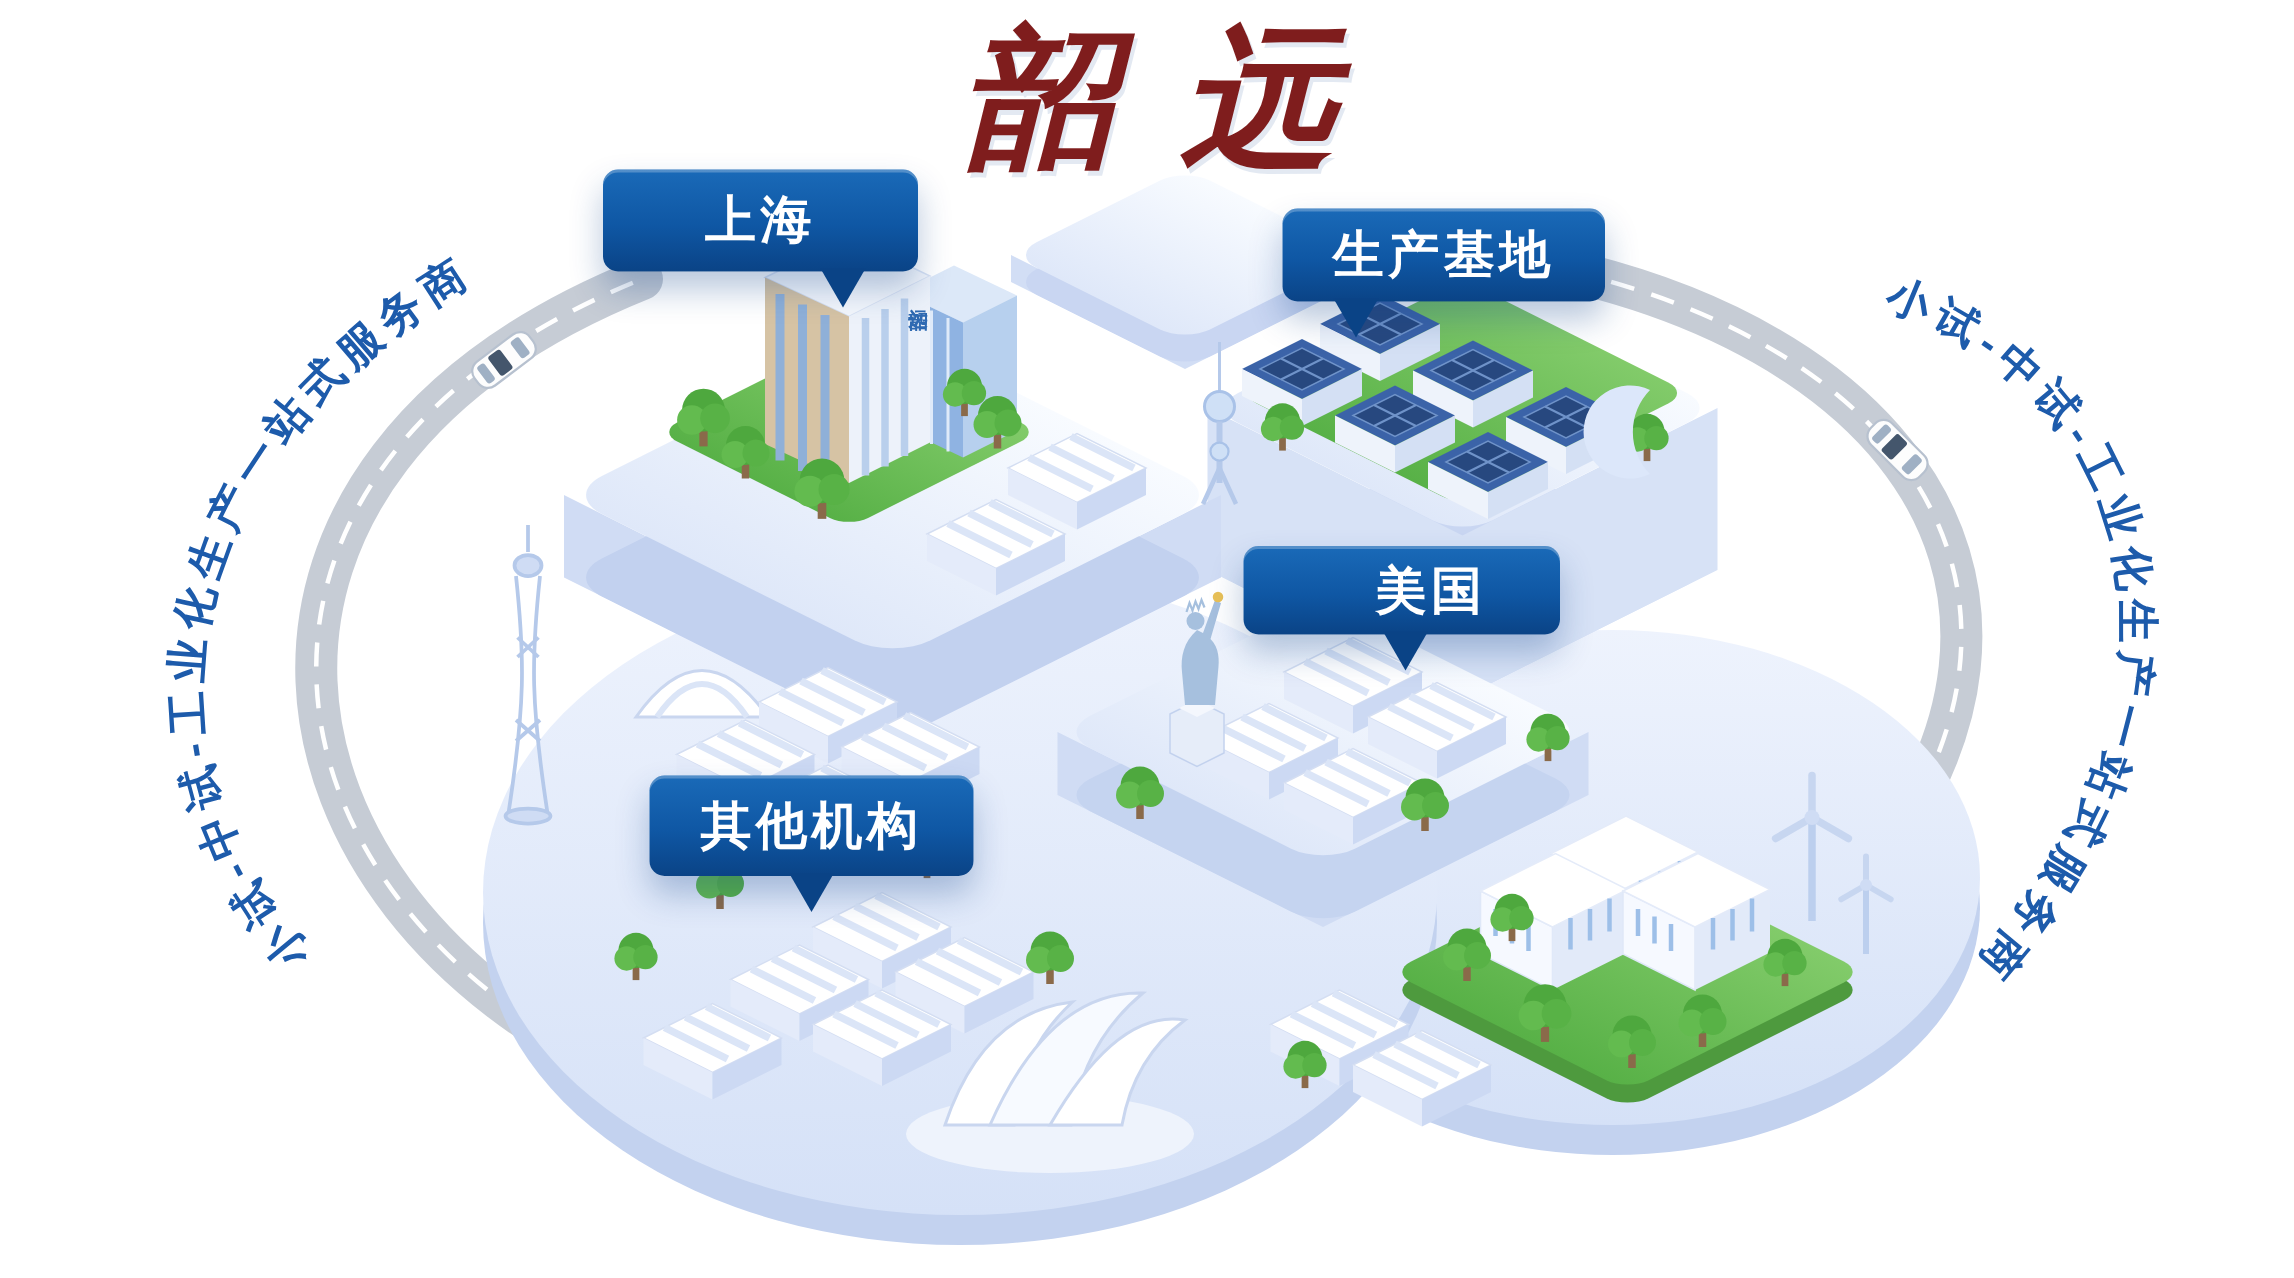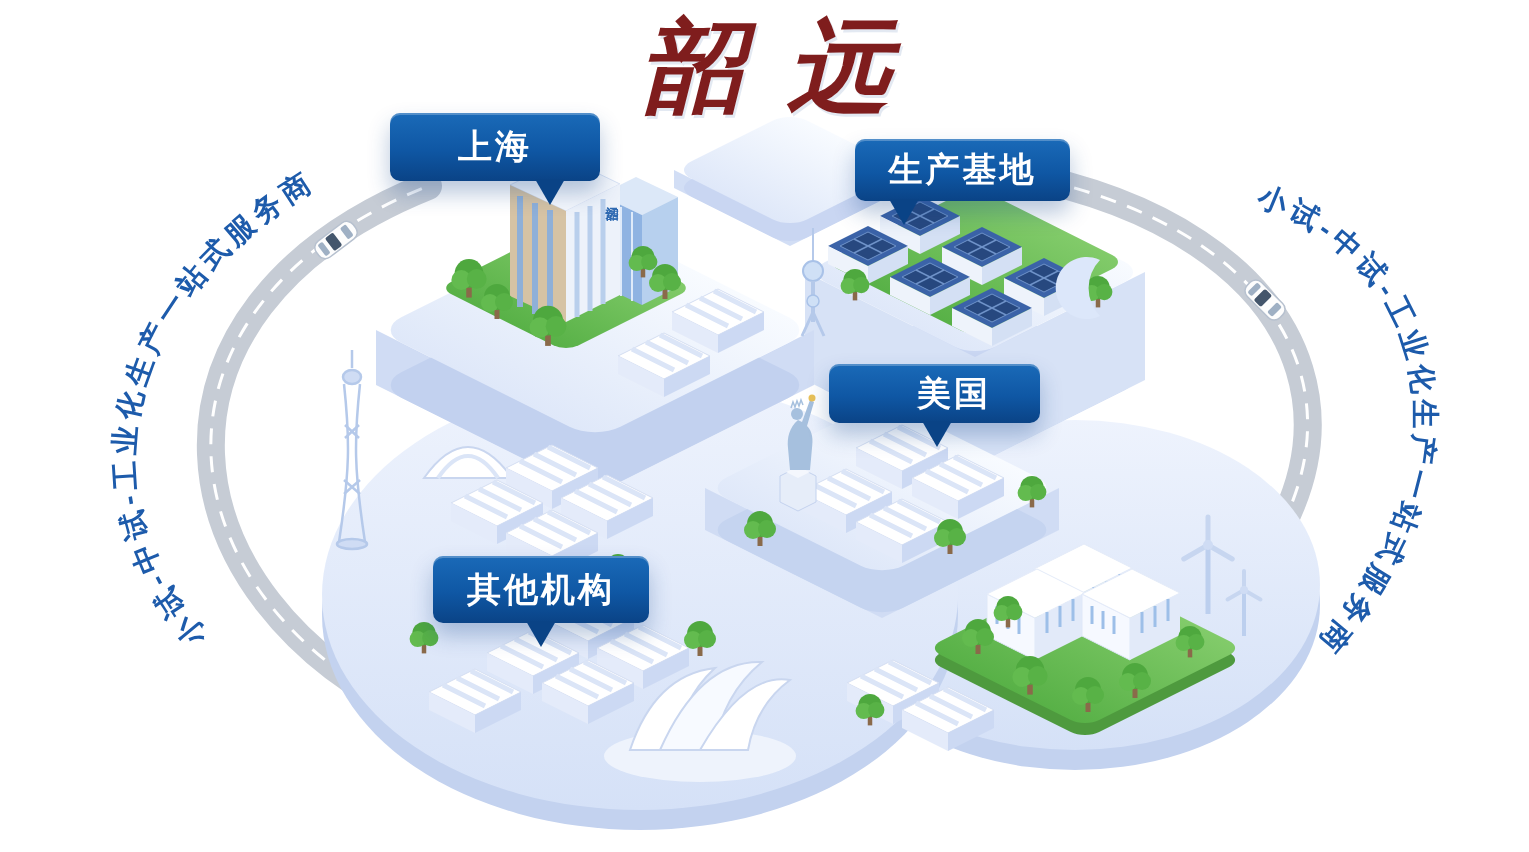--- a/index.html
+++ b/index.html
@@ -25,25 +25,25 @@
     color:#ffffff; font-weight:bold; font-size:34px; letter-spacing:3px;
     border-radius:10px; white-space:nowrap;
     box-shadow:0 12px 22px rgba(20,70,140,0.30), inset 0 2px 0 rgba(255,255,255,0.25);
   }
   .callout::after {
     content:""; position:absolute; bottom:-24px; left:var(--tail,50%);
     transform:translateX(-50%);
     border-left:15px solid transparent; border-right:15px solid transparent;
     border-top:26px solid #0a4386;
   }
-  .c-shanghai { left:390px; top:113px; width:210px; height:68px; --tail:76%; }
+  .c-shanghai { left:402px; top:113px; width:210px; height:68px; --tail:76%; }
   .c-prod     { left:855px; top:139px; width:215px; height:62px; --tail:23%; }
   .c-usa      { left:829px; top:364px; width:211px; height:59px;padding-left:39px; --tail:51%; }
   .c-jinan    { left:1026px; top:489px; width:215px; height:62px; --tail:45%; }
-  .c-other    { left:433px; top:517px; width:216px; height:67px;margin-top:39px; --tail:50%; }
+  .c-other    { left:433px; top:517px; width:216px; height:67px; --tail:50%; }
 
   .building-sign { font-family:"Liberation Sans",sans-serif; font-weight:bold;
                    font-size:13px; fill:#2f6ab2; writing-mode:tb; }
 </style>
 </head>
 <body>
 
 <div class="stage">
 
 <svg class="scene" viewBox="0 0 1529 852" xmlns="http://www.w3.org/2000/svg" xmlns:xlink="http://www.w3.org/1999/xlink">

